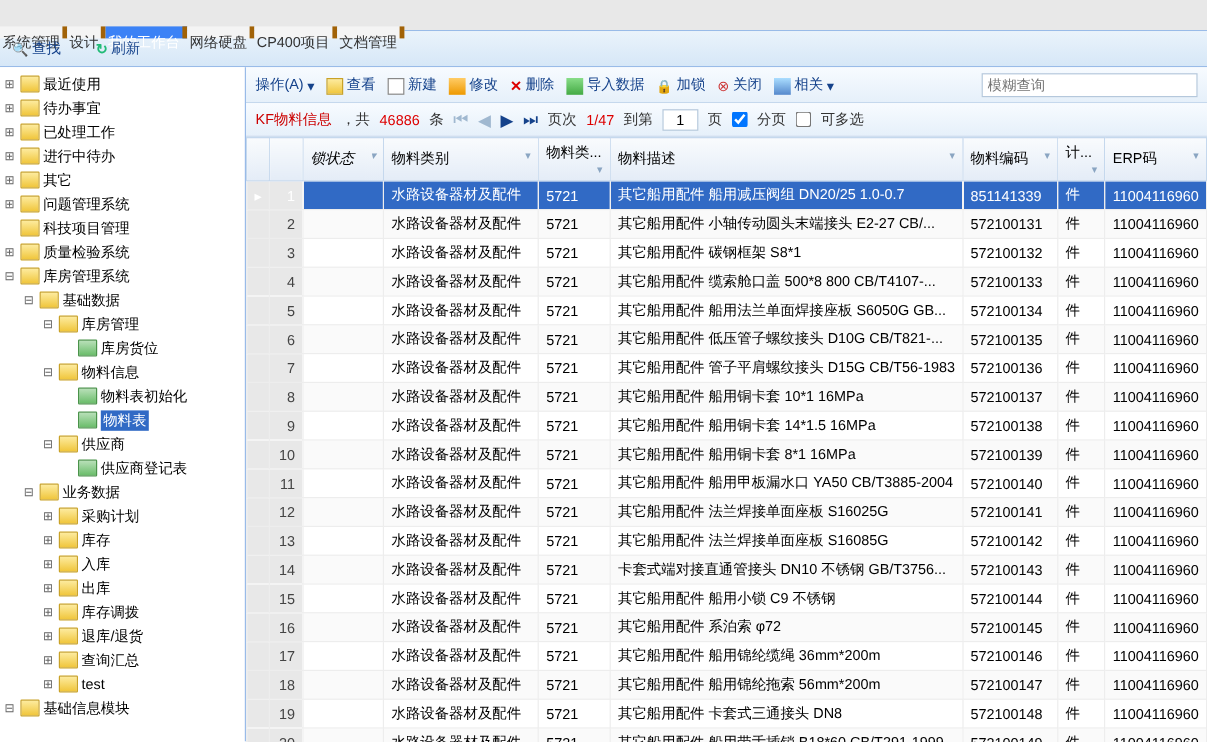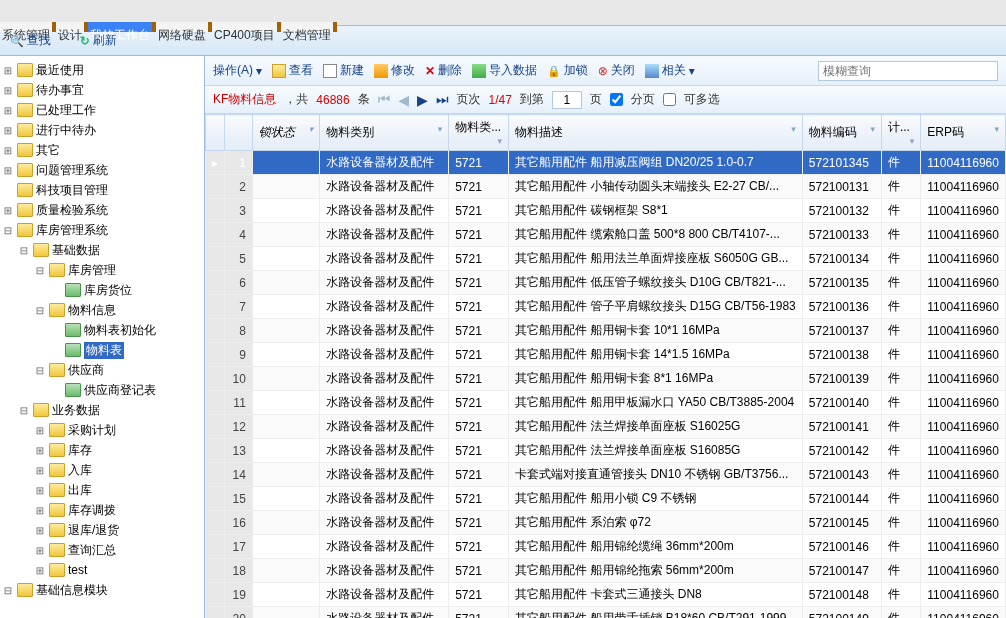--- a/index.html
+++ b/index.html
@@ -24,21 +24,21 @@
 .tree-toggle { width: 12px; text-align: center; color: #666; font-size: 10px; }
 .tree-icon { width: 16px; height: 14px; margin: 0 3px; display: inline-block; }
 .folder { background: linear-gradient(#fdeb9e, #f0c63c); border-radius: 1px; border: 1px solid #c9a227; }
 .leaf { background: linear-gradient(#b8e0b8, #6bbd6b); border: 1px solid #4a934a; border-radius: 1px; }
 .tree-label { color: #000; }
 .tree-label.sel { background: #316ac5; color: #fff; padding: 0 2px; }
 .ind1 { padding-left: 16px; } .ind2 { padding-left: 32px; } .ind3 { padding-left: 48px; }
 
 
 .action-bar { height: 30px; background: linear-gradient(#f7fbff, #e6f0fa); border-bottom: 1px solid #c5d8ed; display: flex; align-items: center; padding: 0 8px; gap: 10px; }
-.act { display: flex; align-items: center; gap: 3px; cursor: pointer; color: #15428b; }
+.act { display: flex; align-items: flex-end; gap: 3px; cursor: pointer; color: #15428b; }
 .act .ico { width: 14px; height: 14px; display: inline-block; }
 .search-box { margin-left: auto; border: 1px solid #b5c8dc; width: 180px; height: 20px; padding: 0 4px; }
 
 
 .pager-bar { height: 28px; background: linear-gradient(#f7fbff, #e6f0fa); border-bottom: 1px solid #c5d8ed; display: flex; align-items: center; padding: 0 8px; gap: 8px; color: #333; }
 .red { color: #d00; text-align: center; }
 .page-input { width: 30px; height: 18px; border: 1px solid #b5c8dc; text-align: center; }
 .arrow { color: #a0b8d0; cursor: pointer; font-size: 14px; }
 .arrow.en { color: #15428b; }
 .cb { width: 13px; height: 13px; }
@@ -306,21 +306,21 @@
             </tr>
           </thead>
           <tbody>
             <tr class="sel">
               <td class="rowptr">▸</td>
               <td class="rownum">1</td>
               <td></td>
               <td>水路设备器材及配件</td>
               <td>5721</td>
               <td>其它船用配件  船用减压阀组  DN20/25 1.0-0.7</td>
-              <td>572101345</td>
+              <td>851141339</td>
               <td>件</td>
               <td>11004116960</td>
             </tr>
             <tr>
               <td class="rowptr"></td>
               <td class="rownum">2</td>
               <td></td>
               <td>水路设备器材及配件</td>
               <td>5721</td>
               <td>其它船用配件  小轴传动圆头末端接头 E2-27 CB/...</td>

